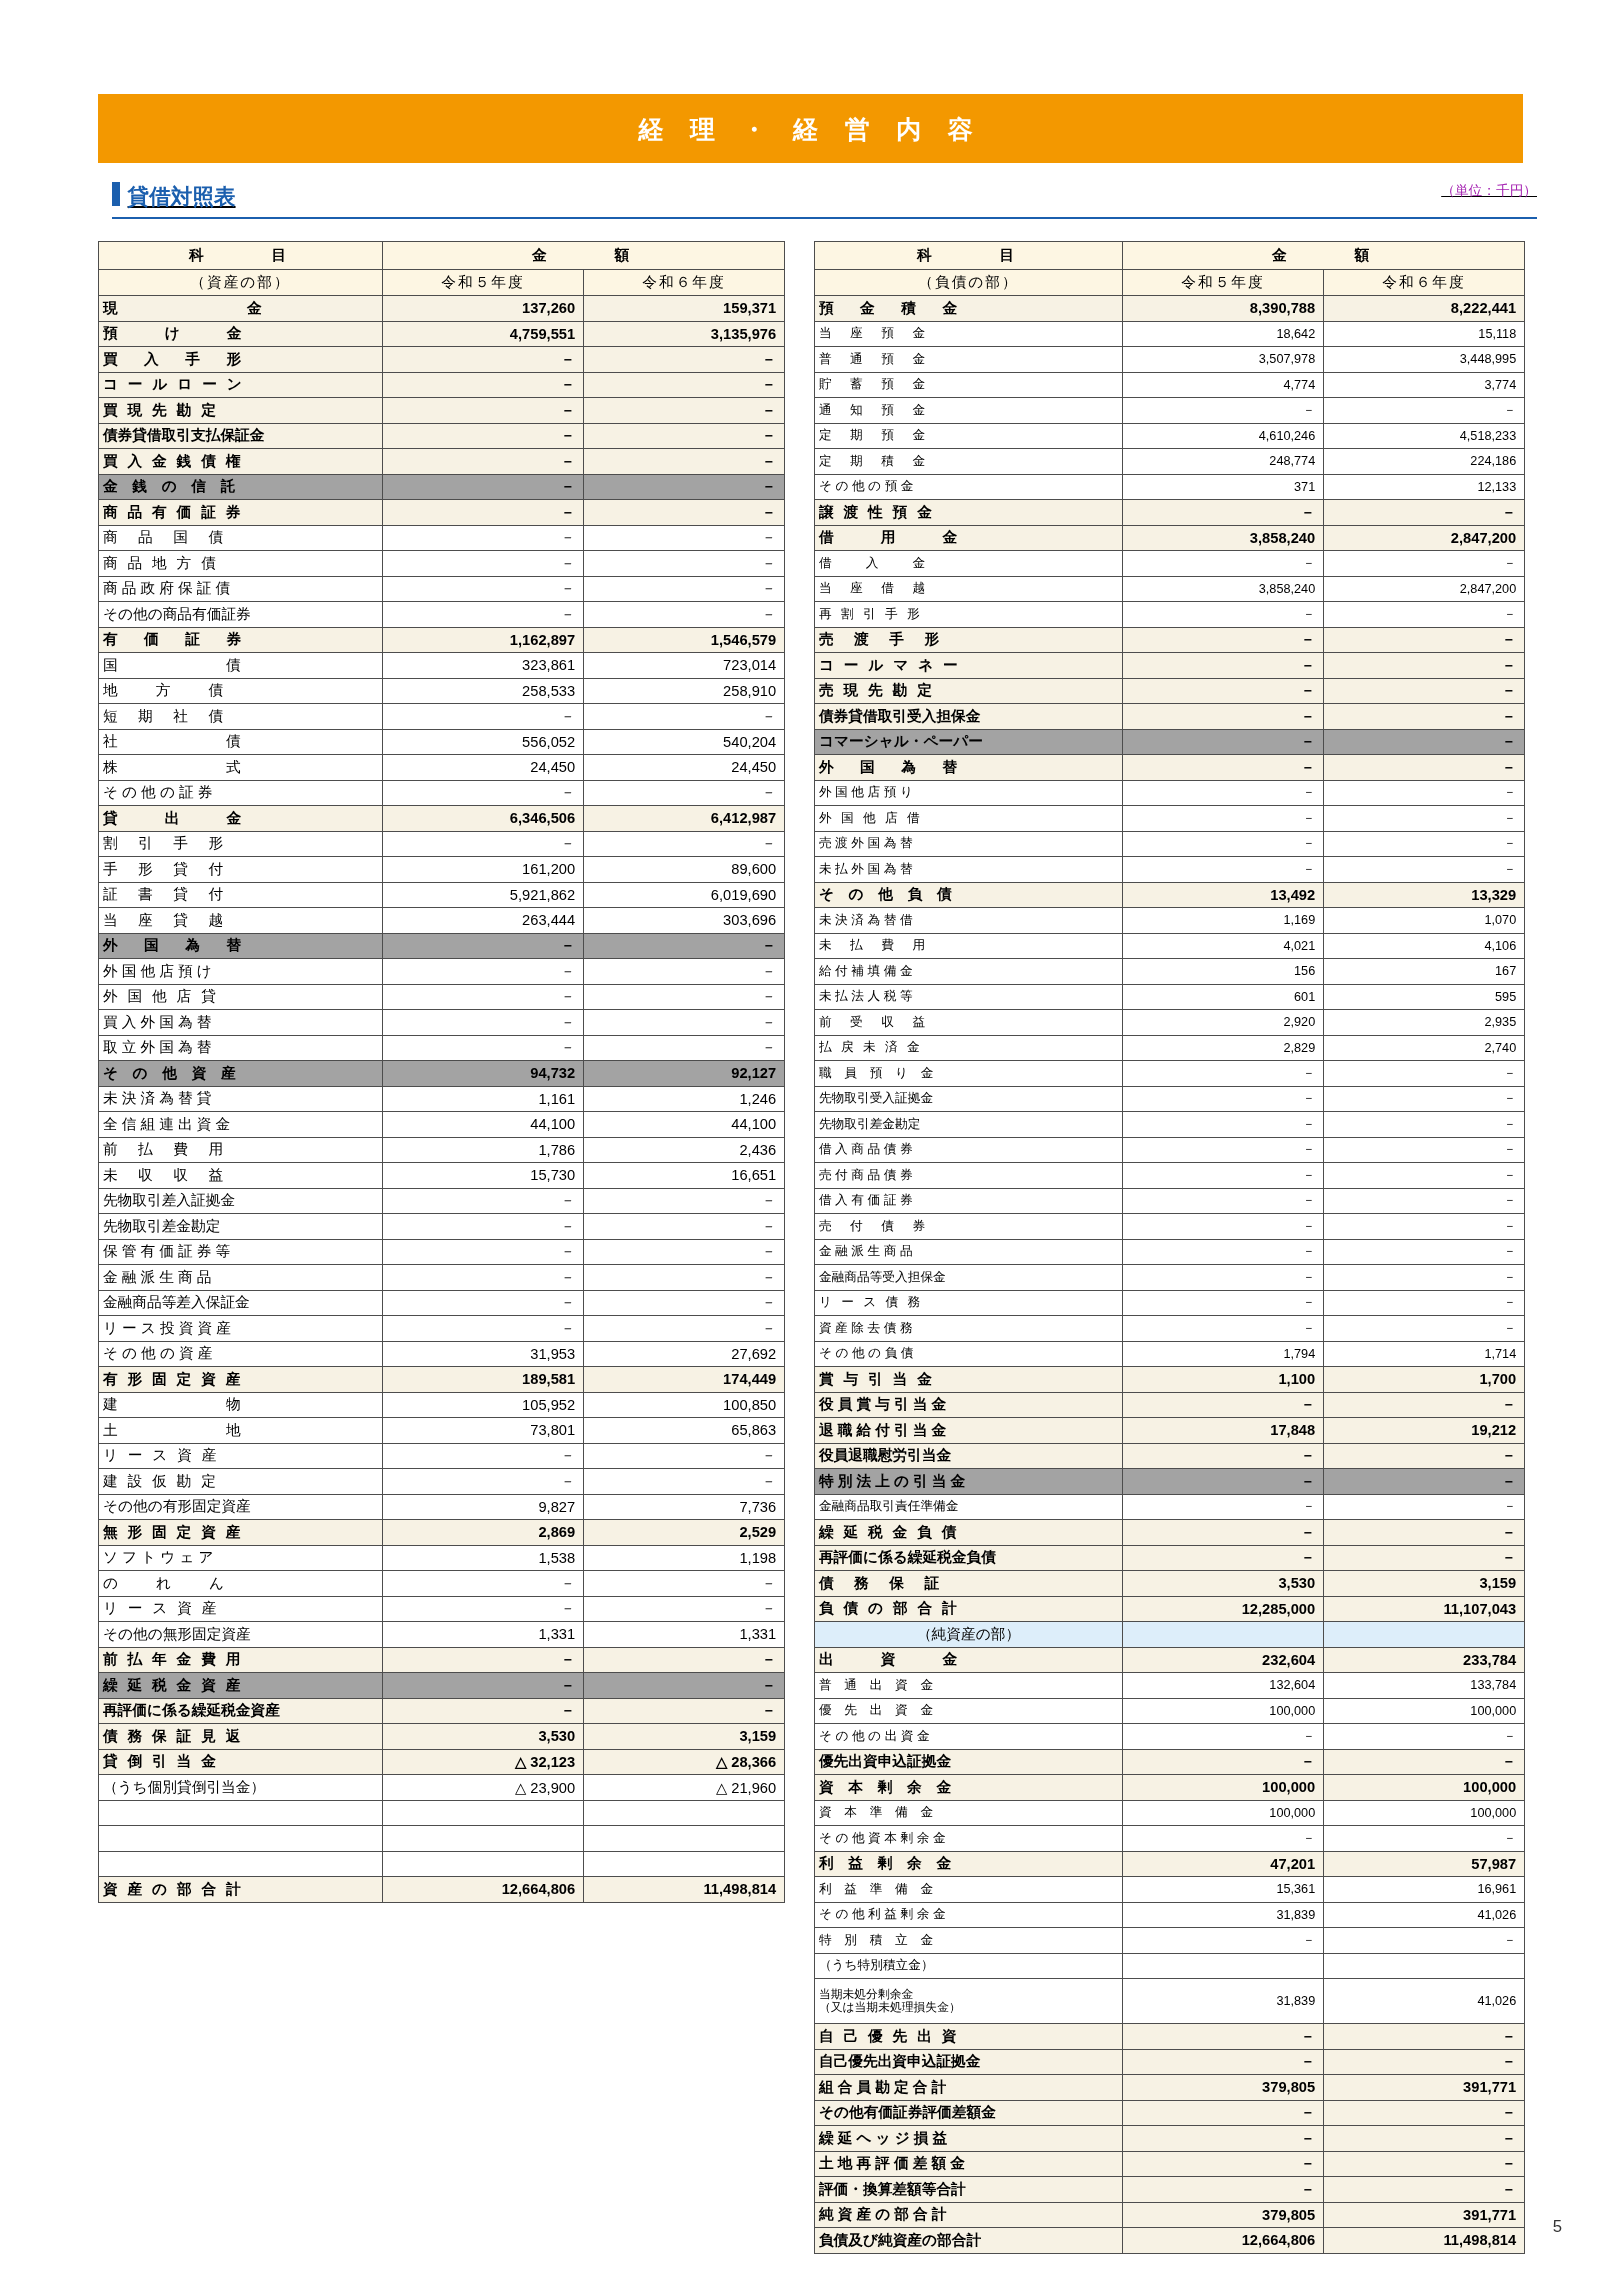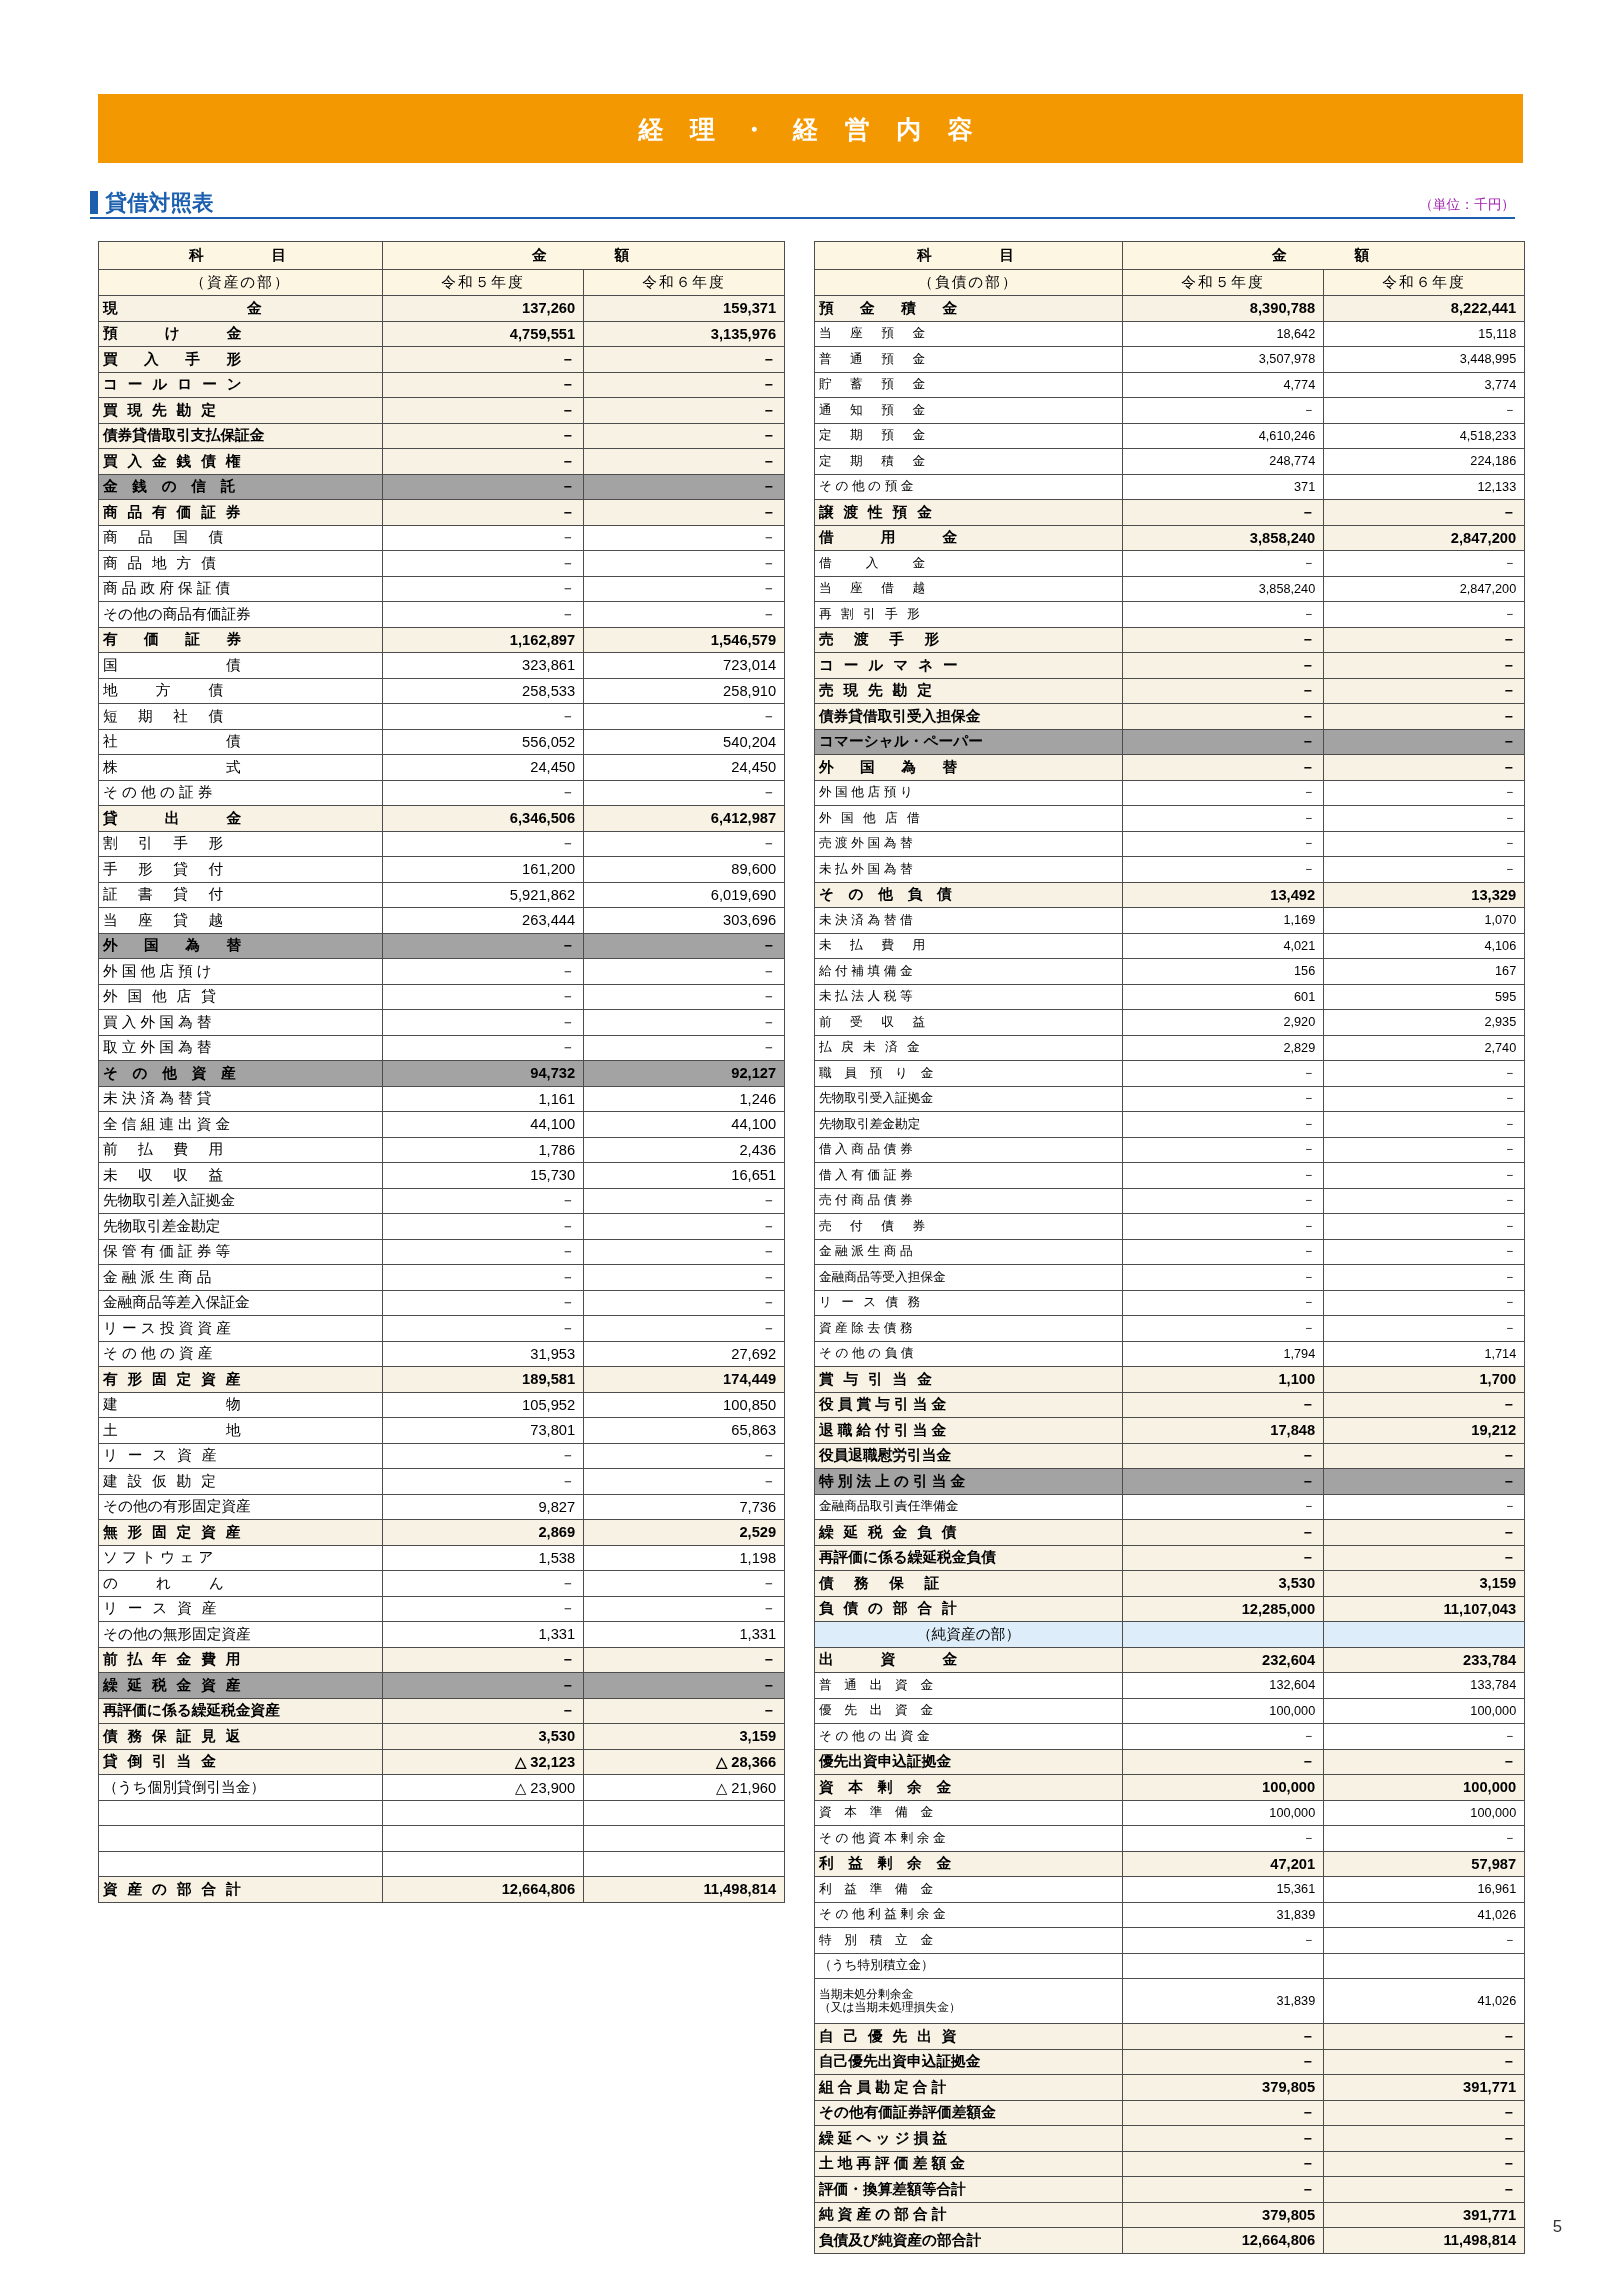--- a/index.html
+++ b/index.html
@@ -19,23 +19,23 @@
     position:absolute;left:98px;top:94px;width:1425px;height:67px;
     background:#f39800;
     border-top:2.9px solid #f39800;
     display:flex;align-items:center;justify-content:center;
   }
   .header-band .title{
     color:#ffffff;font-size:25px;font-weight:bold;letter-spacing:9.8px;
   }
   
   .sub-head{
-    position:absolute;left:90px;top:182px;width:1425px;height:35px;
+    position:absolute;left:112px;top:182px;width:1425px;height:35px;
     border-bottom:2px solid #1b5fae;
-    display:flex;align-items:flex-end;
+    display:flex;align-items:flex-start;text-decoration:underline;
   }
   .sub-head .bar{
     width:7.8px;height:23.5px;background:#1b5fae;margin-right:7.8px;margin-bottom:2.9px;
   }
   .sub-head .sub-title{
     color:#1b5fae;font-size:21.6px;font-weight:bold;margin-bottom:0px;
   }
   .sub-head .unit{
     margin-left:auto;font-size:13.7px;color:#a21caf;margin-bottom:2.9px;
   }
@@ -626,26 +626,26 @@
           <td class="item  indent small">先物取引差金勘定</td>
           <td class="num small">－</td>
           <td class="num small">－</td>
         </tr>
         <tr class="lvl1">
           <td class="item  indent small">借 入 商 品 債 券</td>
           <td class="num small">－</td>
           <td class="num small">－</td>
         </tr>
         <tr class="lvl1">
+          <td class="item  indent small">売 付 商 品 債 券</td>
+          <td class="num small">－</td>
+          <td class="num small">－</td>
+        </tr>
+        <tr class="lvl1">
           <td class="item  indent small">借 入 有 価 証 券</td>
-          <td class="num small">－</td>
-          <td class="num small">－</td>
-        </tr>
-        <tr class="lvl1">
-          <td class="item  indent small">売 付 商 品 債 券</td>
           <td class="num small">－</td>
           <td class="num small">－</td>
         </tr>
         <tr class="lvl1">
           <td class="item sp-3 indent small">売　付　債　券</td>
           <td class="num small">－</td>
           <td class="num small">－</td>
         </tr>
         <tr class="lvl1">
           <td class="item  indent small">金 融 派 生 商 品</td>

